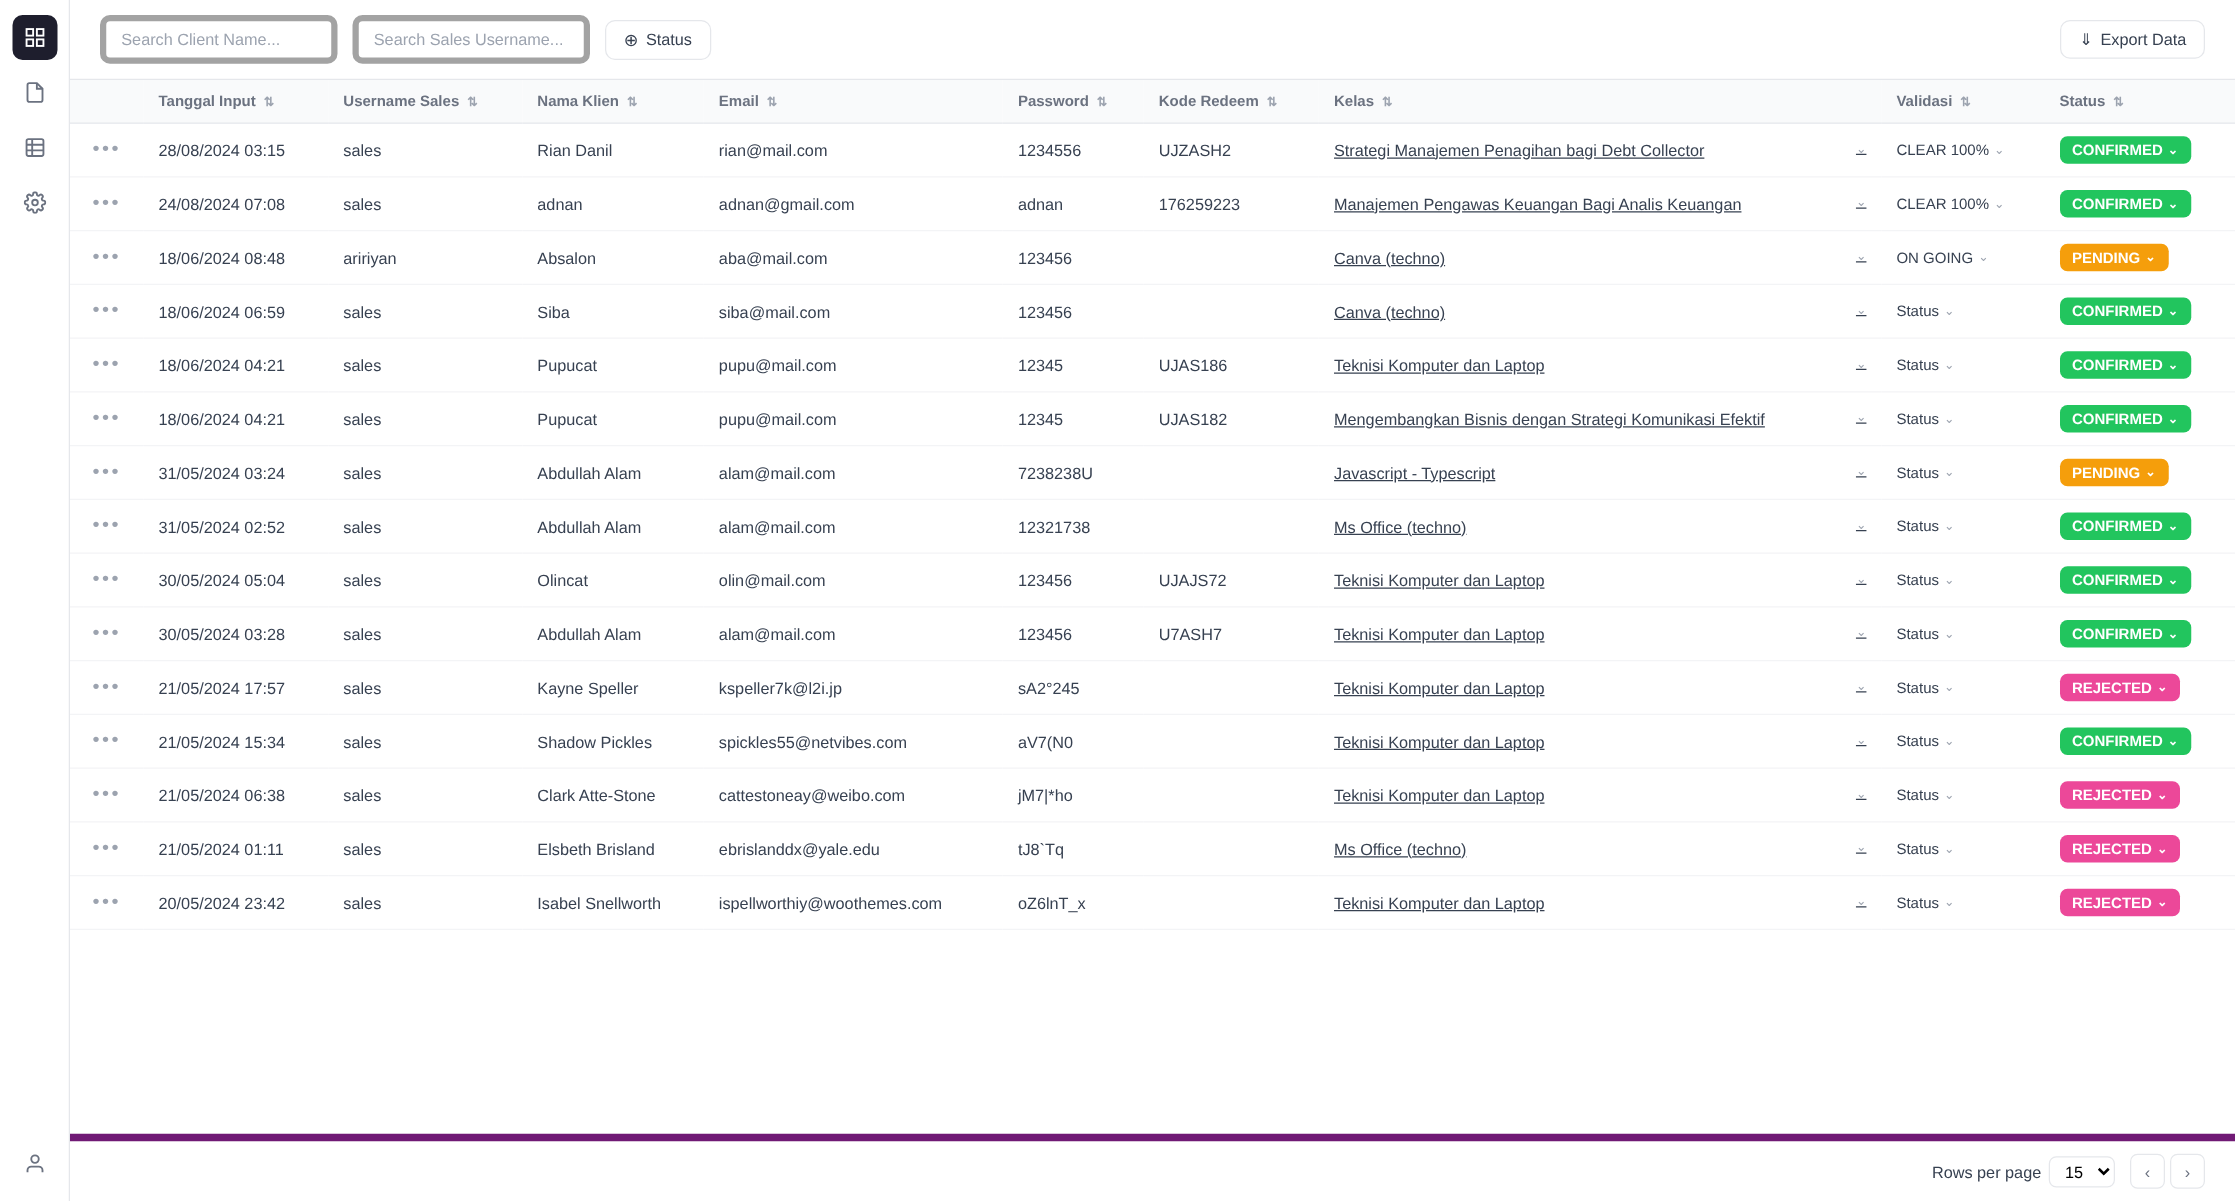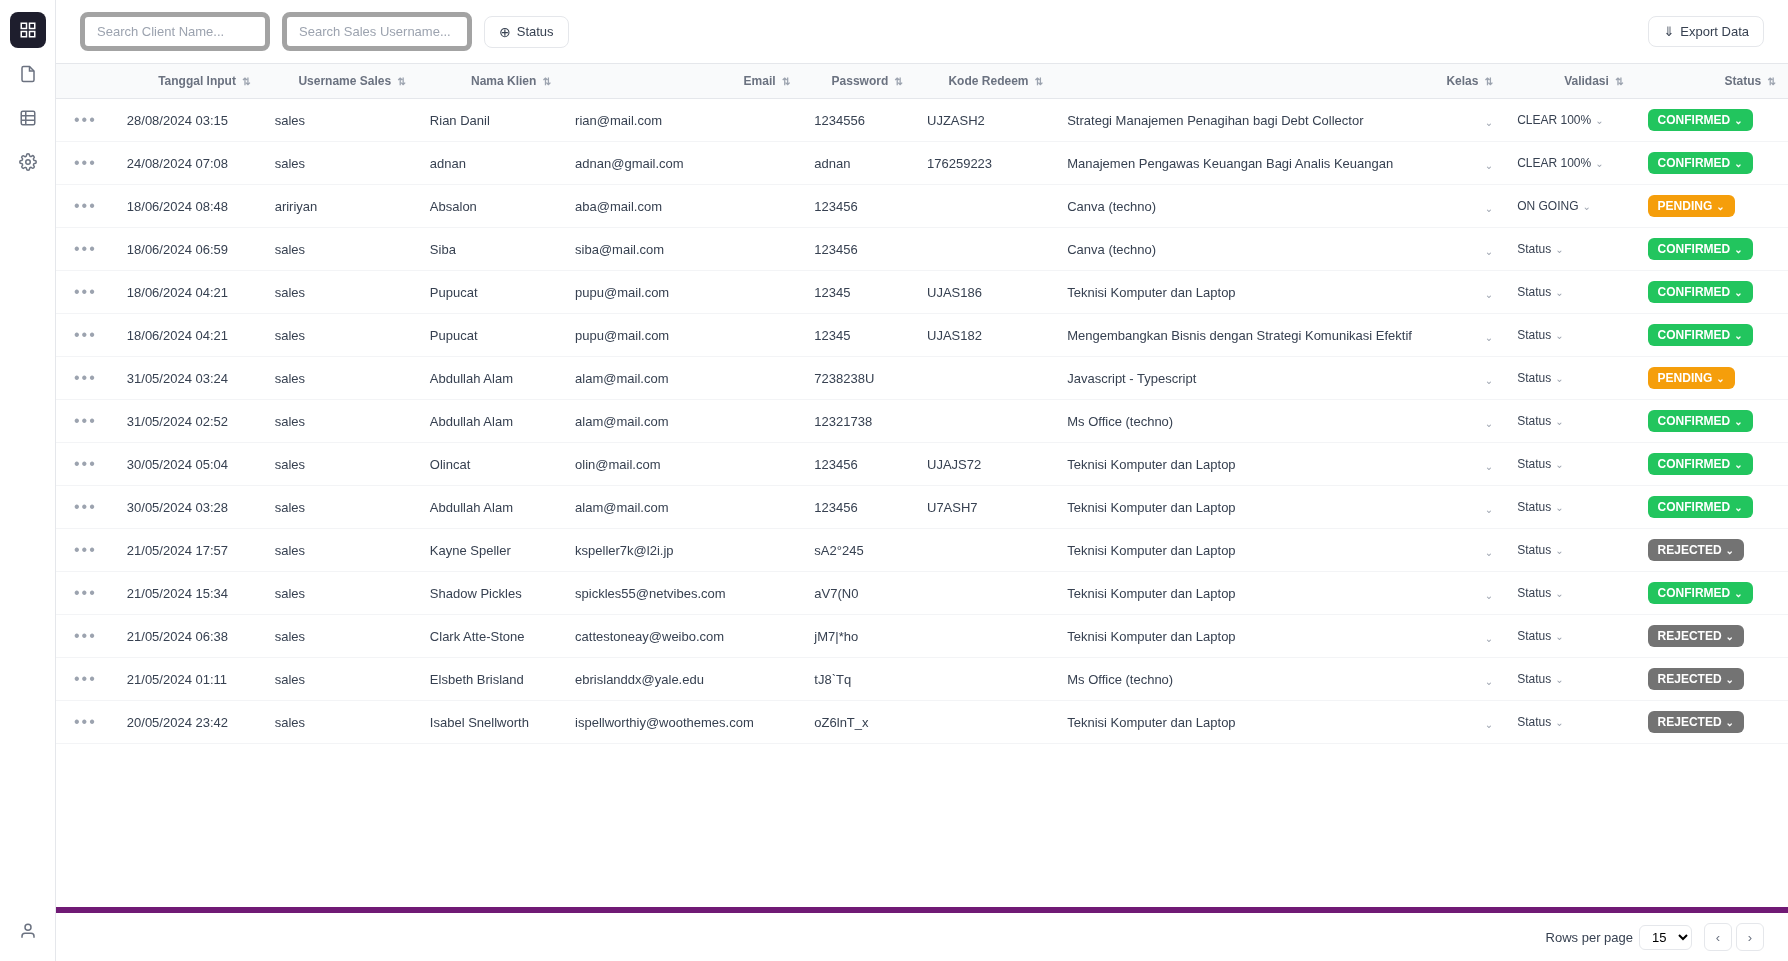--- a/index.html
+++ b/index.html
@@ -123,21 +123,21 @@
       width: 100%;
       border-collapse: collapse;
       min-width: 1600px;
     }
     thead tr {
       background: #f9fafb;
       border-bottom: 1px solid #e5e7eb;
     }
     th {
       padding: 10px 12px;
-      text-align: right;
+      text-align: left;
       font-size: 12px;
       font-weight: 600;
       color: #6b7280;
       white-space: nowrap;
       border-bottom: 1px solid #e5e7eb;
     }
     th .sort-icon { font-size: 10px; color: #9ca3af; margin-left: 3px; }
     td {
       padding: 10px 12px;
       border-bottom: 1px solid #f3f4f6;
@@ -151,22 +151,23 @@
       border: none;
       cursor: pointer;
       color: #9ca3af;
       font-size: 16px;
       letter-spacing: 2px;
       padding: 2px 6px;
     }
 
     .kelas-cell {
       display: flex;
-      align-items: flex-end;
+      align-items: flex-start;
       gap: 4px;
+      text-decoration: underline;
     }
     .kelas-text { flex: 1; }
     .chevron-down {
       color: #9ca3af;
       font-size: 10px;
       cursor: pointer;
     }
 
     .validasi-cell {
       display: flex;
@@ -183,21 +184,21 @@
       gap: 4px;
       padding: 4px 10px;
       border-radius: 6px;
       font-size: 12px;
       font-weight: 700;
       white-space: nowrap;
       cursor: pointer;
     }
     .badge-confirmed { background: #22c55e; color: #fff; }
     .badge-pending { background: #f59e0b; color: #fff; }
-    .badge-rejected { background: #737373; color: #fff; }
+    .badge-rejected { background: #ec4899; color: #fff; }
     .badge-chevron { font-size: 10px; }
 
     .footer-bar {
       background: #fff;
       border-top: 6px solid #701a75;
       padding: 10px 24px;
       display: flex;
       align-items: center;
       justify-content: flex-end;
       gap: 12px;

